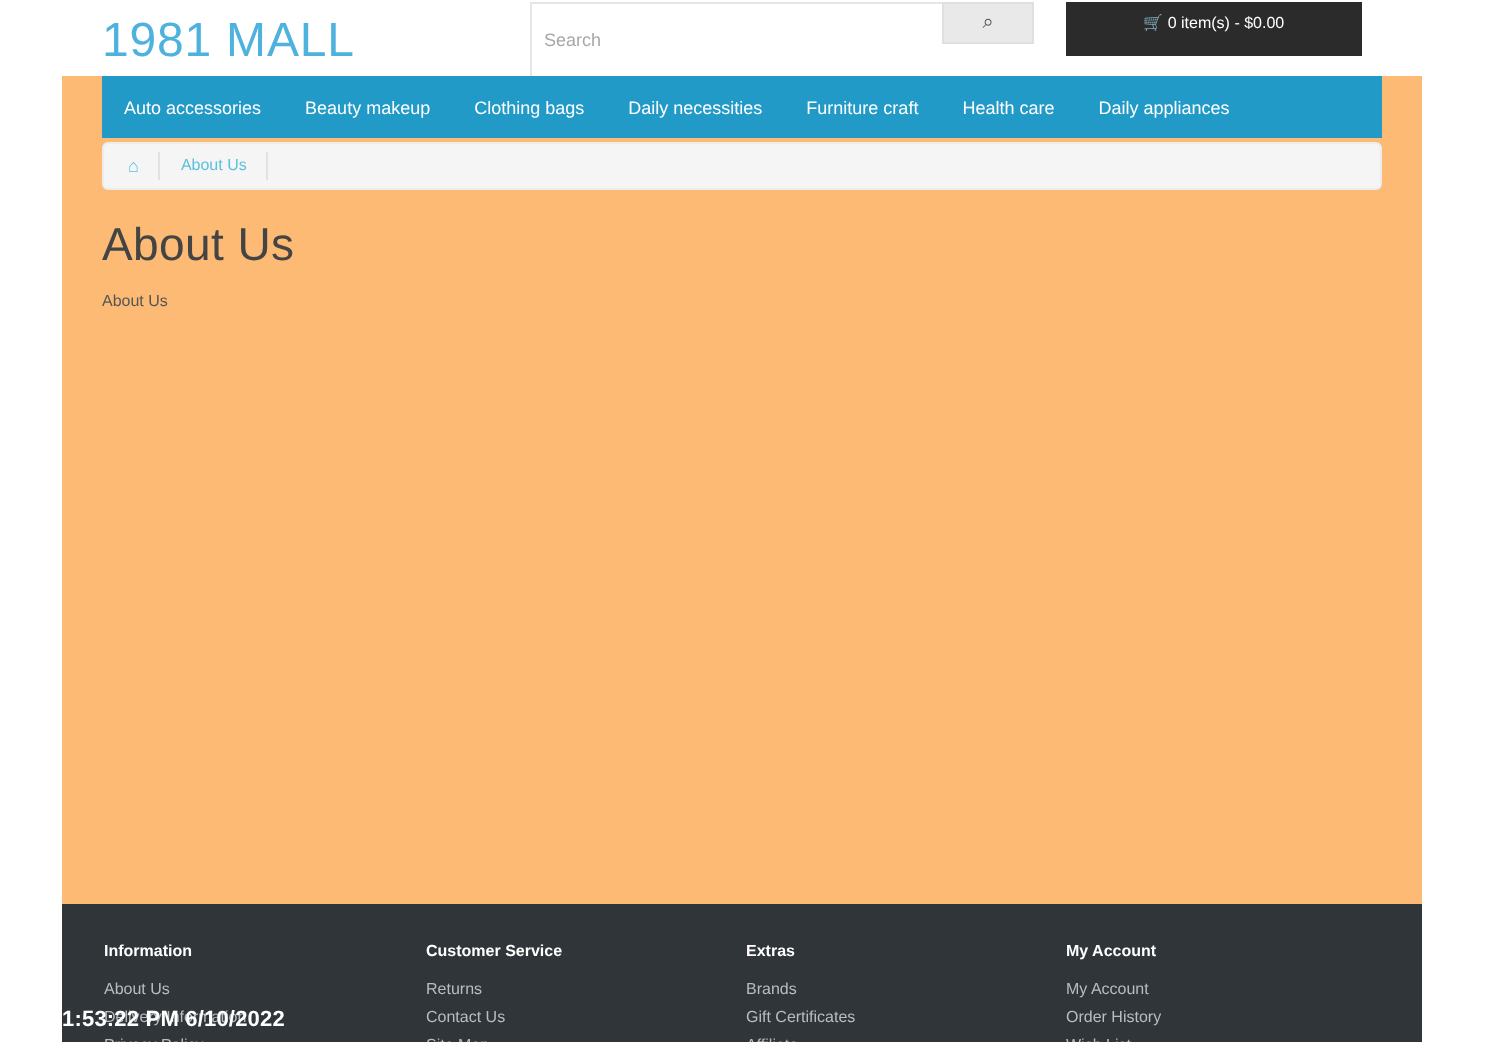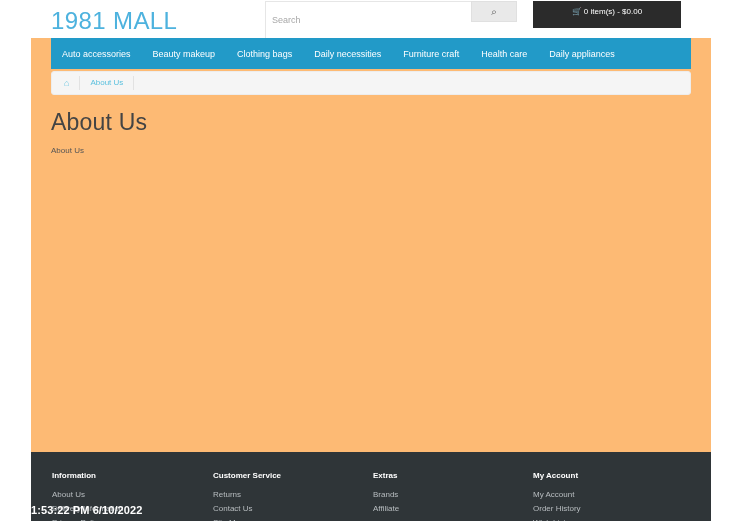--- a/index.html
+++ b/index.html
@@ -282,20 +282,21 @@
       <div class="footer-col">
         <h5>Customer Service</h5>
         <a>Returns</a>
         <a>Contact Us</a>
         <a>Site Map</a>
       </div>
 
       <div class="footer-col">
         <h5>Extras</h5>
         <a>Brands</a>
+        <a>Gift Certificates</a>
         <a>Affiliate</a>
       </div>
 
       <div class="footer-col">
         <h5>My Account</h5>
         <a>My Account</a>
         <a>Order History</a>
         <a>Wish List</a>
       </div>
 

